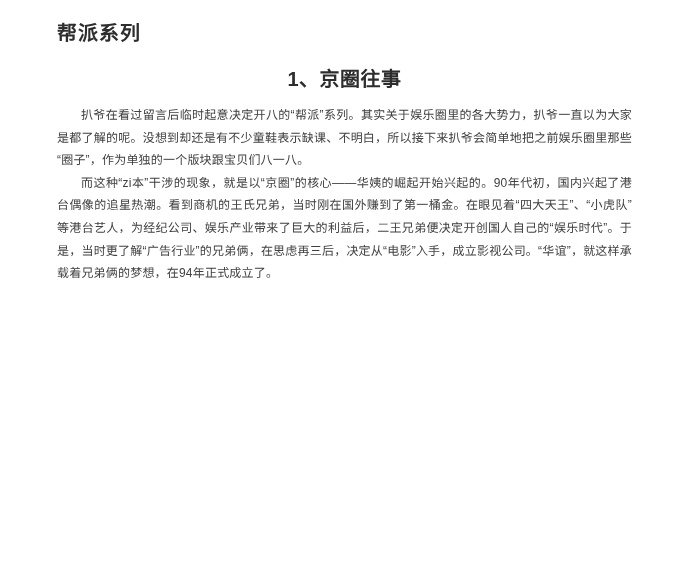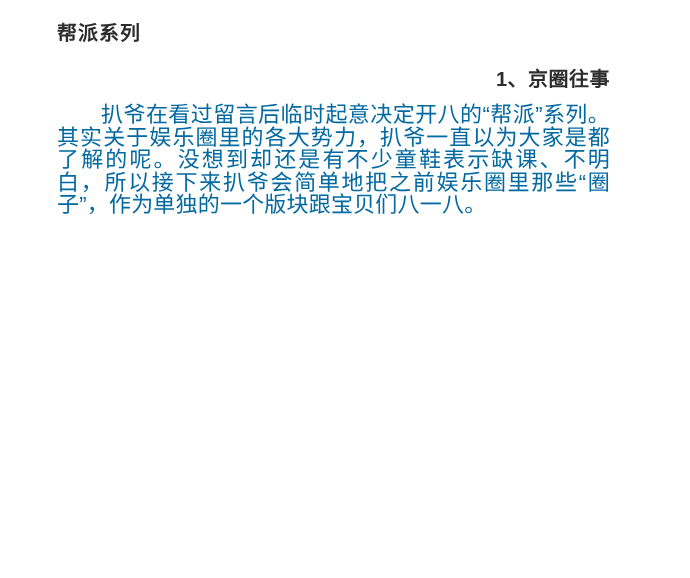--- a/index.html
+++ b/index.html
@@ -10,56 +10,57 @@
   body {
     width: 690px;
     height: 578px;
     overflow: hidden;
     font-family: "Liberation Sans", "DejaVu Sans", sans-serif;
   }
   .page {
     box-sizing: border-box;
     width: 690px;
     height: 492px;
-    padding: 20px 80px 0 57px;
+    padding: 20px 58px 0 57px;
     background: #ffffff;
   }
   .series-title {
     margin: 0;
     font-size: 20px;
     line-height: 26px;
     font-weight: 700;
     color: #2d2d2d;
     letter-spacing: 1px;
     text-align: left;
   }
   .article-title {
     margin: 21px 0 13px 0;
     font-size: 20px;
     line-height: 24px;
     font-weight: 700;
     color: #2d2d2d;
-    text-align: right;
+    text-align: center;
     letter-spacing: 0.5px;
   }
   .article-body p {
     margin: 0;
-    font-size: 22px;
+    font-size: 12px;
     line-height: 22.6px;
-    color: #0369a1;
+    color: #404040;
     text-indent: 2em;
     text-align: justify;
     letter-spacing: 0.2px;
   }
 </style>
 </head>
 <body>
 
 <div class="page">
   <h1 class="series-title">帮派系列</h1>
 
   <h2 class="article-title">1、京圈往事</h2>
 
   <div class="article-body">
     <p>扒爷在看过留言后临时起意决定开八的“帮派”系列。其实关于娱乐圈里的各大势力，扒爷一直以为大家是都了解的呢。没想到却还是有不少童鞋表示缺课、不明白，所以接下来扒爷会简单地把之前娱乐圈里那些“圈子”，作为单独的一个版块跟宝贝们八一八。</p>
+    <p>而这种“zi本”干涉的现象，就是以“京圈”的核心——华姨的崛起开始兴起的。90年代初，国内兴起了港台偶像的追星热潮。看到商机的王氏兄弟，当时刚在国外赚到了第一桶金。在眼见着“四大天王”、“小虎队”等港台艺人，为经纪公司、娱乐产业带来了巨大的利益后，二王兄弟便决定开创国人自己的“娱乐时代”。于是，当时更了解“广告行业”的兄弟俩，在思虑再三后，决定从“电影”入手，成立影视公司。“华谊”，就这样承载着兄弟俩的梦想，在94年正式成立了。</p>
 
   </div>
 </div>
 
 </body></html>

